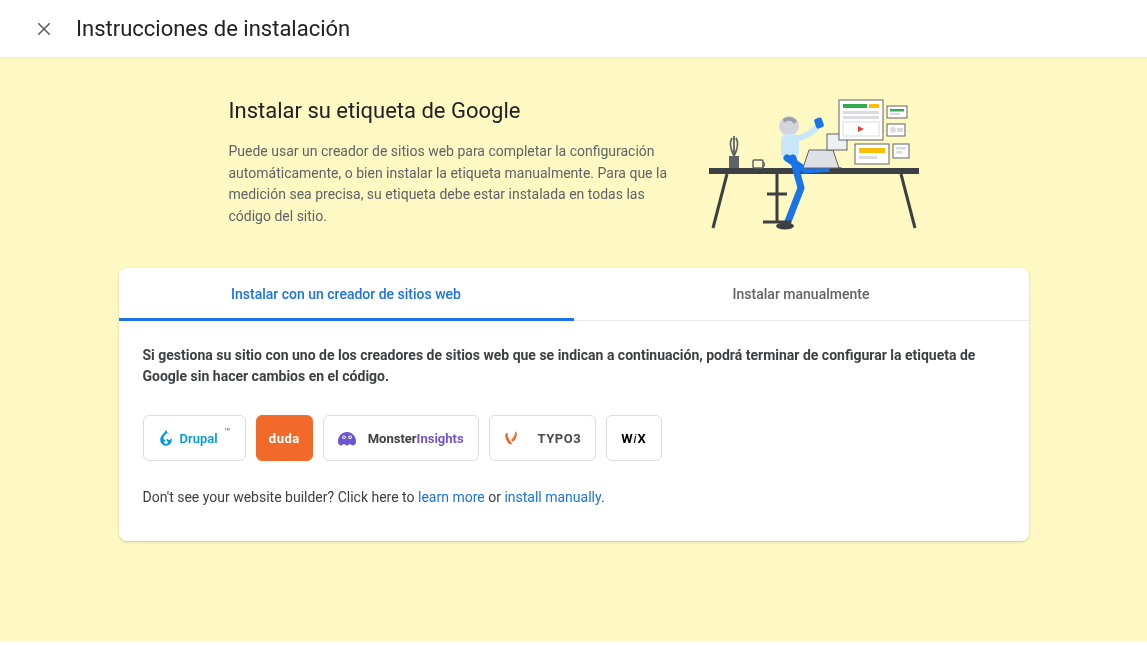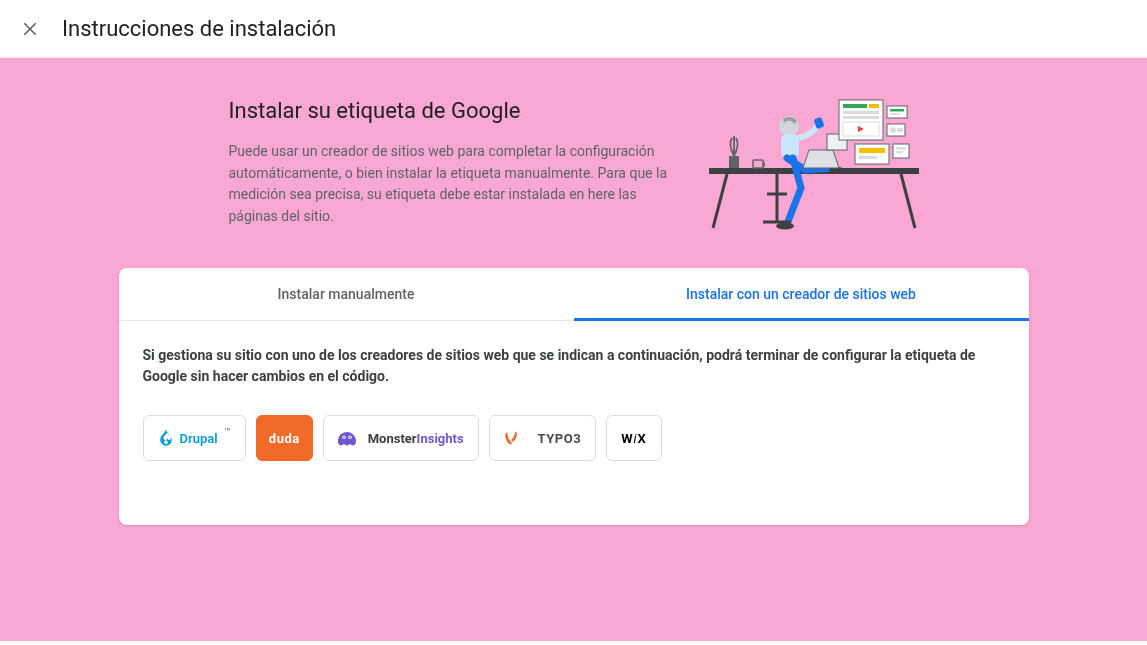--- a/index.html
+++ b/index.html
@@ -5,40 +5,40 @@
   * { box-sizing: border-box; margin: 0; padding: 0; }
   body {
     font-family: 'Google Sans', Roboto, Arial, sans-serif;
     background: #fff;
     color: #3c4043;
     font-size: 14px;
   }
   .header {
     display: flex;
     align-items: center;
-    padding: 16px 18px;
+    padding: 16px 32px;
     border-bottom: 1px solid #e8eaed;
     gap: 20px;
   }
   .close-btn {
     width: 24px;
     height: 24px;
     display: flex;
     align-items: center;
     justify-content: center;
     cursor: pointer;
     color: #5f6368;
   }
   .header-title {
     font-size: 22px;
     font-weight: 400;
     color: #202124;
   }
   .content-area {
-    background: #f9a8d4;
+    background: #fef9c3;
     padding: 40px 0 60px;
     min-height: calc(100vh - 62px);
   }
   .intro {
     max-width: 910px;
     margin: 0 auto 30px;
     display: flex;
     gap: 40px;
     padding: 0 110px 0 110px;
   }
@@ -159,21 +159,21 @@
       </svg>
   </div>
   <div class="header-title">Instrucciones de instalación</div>
 </div>
 
 <div class="content-area">
 
   <div class="intro">
     <div class="intro-text">
       <div class="intro-title">Instalar su etiqueta de Google</div>
-      <div class="intro-desc">Puede usar un creador de sitios web para completar la configuración automáticamente, o bien instalar la etiqueta manualmente. Para que la medición sea precisa, su etiqueta debe estar instalada en here las páginas del sitio.</div>
+      <div class="intro-desc">Puede usar un creador de sitios web para completar la configuración automáticamente, o bien instalar la etiqueta manualmente. Para que la medición sea precisa, su etiqueta debe estar instalada en todas las código del sitio.</div>
     </div>
     <div class="illustration">
       <svg viewBox="0 0 210 140" width="210" height="140">
 
         <rect x="0" y="70" width="210" height="6" fill="#3c4043"></rect>
         <line x1="18" y1="76" x2="4" y2="130" stroke="#3c4043" stroke-width="3"></line>
         <line x1="192" y1="76" x2="206" y2="130" stroke="#3c4043" stroke-width="3"></line>
 
         <rect x="20" y="58" width="10" height="12" fill="#5f6368"></rect>
         <path d="M25 58 q-6 -12 -2 -18 M25 58 q6 -12 2 -18 M25 58 q0 -16 0 -20" stroke="#5f6368" stroke-width="1.8" fill="none"></path>
@@ -216,22 +216,22 @@
         <rect x="150" y="58" width="18" height="3" fill="#dadce0"></rect>
         <rect x="184" y="46" width="16" height="14" fill="#fff" stroke="#5f6368" stroke-width="1"></rect>
         <rect x="187" y="49" width="10" height="2.5" fill="#dadce0"></rect>
         <rect x="187" y="53" width="7" height="2.5" fill="#dadce0"></rect>
       </svg>
     </div>
   </div>
 
   <div class="card">
     <div class="tabs">
+      <div class="tab active">Instalar con un creador de sitios web</div>
       <div class="tab">Instalar manualmente</div>
-      <div class="tab active">Instalar con un creador de sitios web</div>
     </div>
     <div class="tab-body">
       <div class="tab-desc">Si gestiona su sitio con uno de los creadores de sitios web que se indican a continuación, podrá terminar de configurar la etiqueta de Google sin hacer cambios en el código.</div>
 
       <div class="builders">
         <div class="builder b-drupal">
           <svg width="16" height="18" viewBox="0 0 24 28">
               <path fill="#009cde" d="M12 0c0 6-9 9-9 17a9 9 0 0 0 18 0c0-8-9-11-9-17zm0 23c-2 0-3-1-3-2 0-2 3-4 3-4s3 2 3 4c0 1-1 2-3 2zm5-6c-1 0-2-1-3-2-1 1-2 2-3 2-2 0-3-2-3-3 0-2 2-4 6-8 4 4 6 6 6 8 0 1-1 3-3 3z"></path>
             </svg>
           <span>Drupal</span>
@@ -254,16 +254,19 @@
           <svg width="14" height="14" viewBox="0 0 24 24">
               <path fill="#f26a2a" d="M17 1c3 0 5 1 5 4 0 5-4 13-7 13-1 0-2-1-3-3 3-1 7-9 7-13 0-1-1-1-2-1zM8 3C5 3 2 4 2 7c0 6 5 16 9 16 1 0 2-1 3-2C10 18 6 9 6 5c0-1 1-2 2-2z"></path>
             </svg>
           <span class="typo3-text">TYPO3</span>
         </div>
         <div class="builder b-wix">
           <span>W<span class="i">i</span>X</span>
         </div>
       </div>
 
+      <div class="help-line">
+        <span>Don't see your website builder? Click here to </span><span class="link">learn more</span><span> or </span><span class="link">install manually</span><span>.</span>
+      </div>
     </div>
   </div>
 
 </div>
 
 </body></html>

